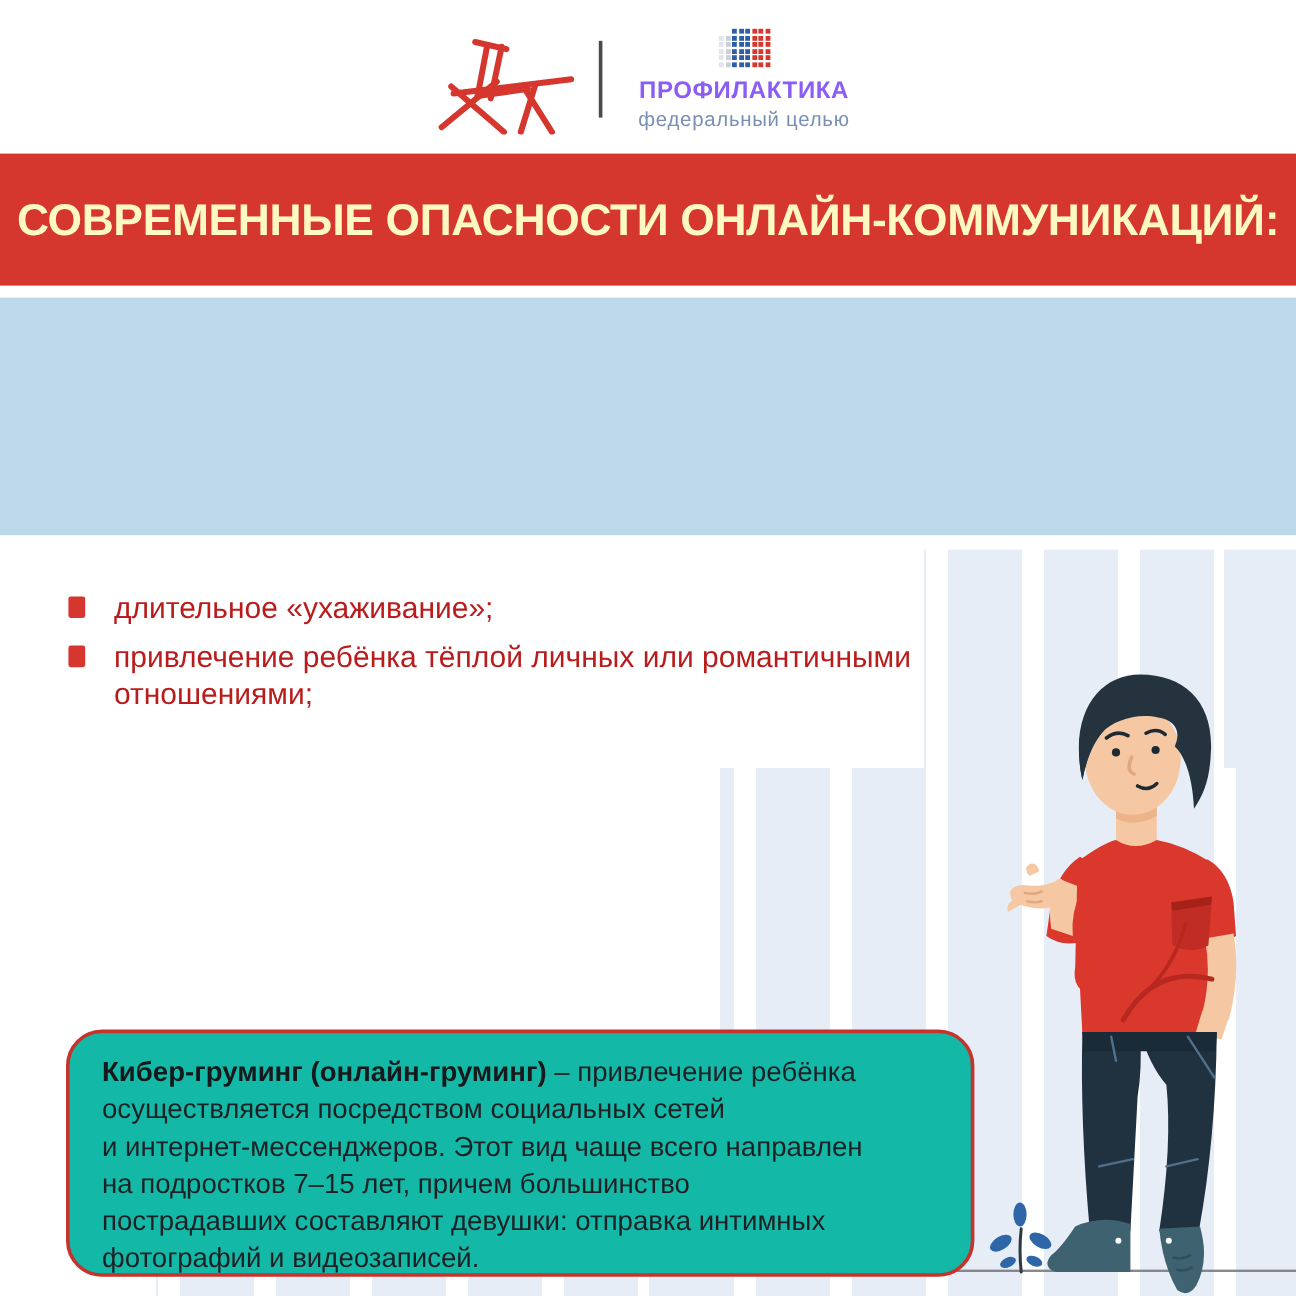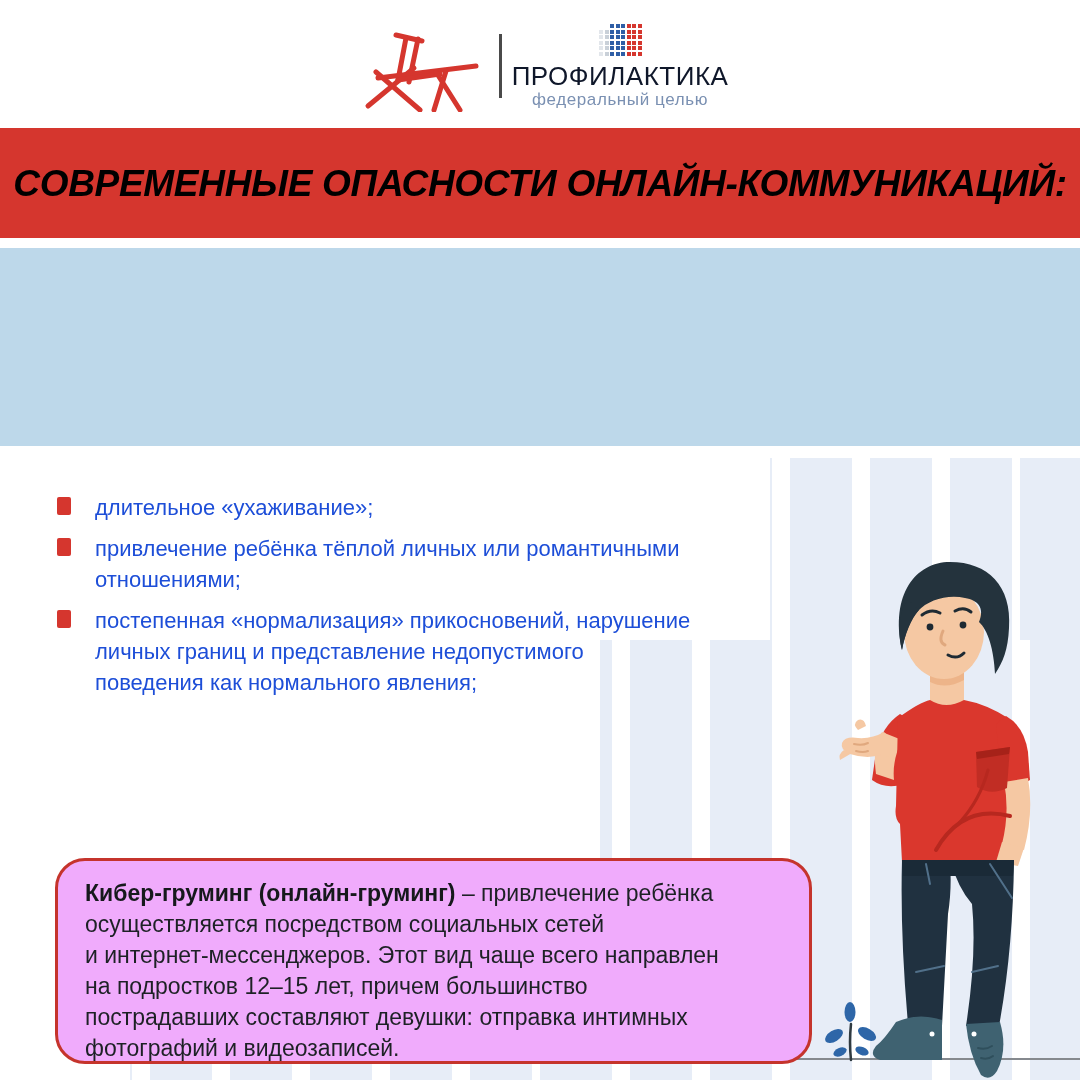--- a/index.html
+++ b/index.html
@@ -28,60 +28,60 @@
   #pattern-c{left:130px;top:1042px;width:470px;height:38px;background-position:-60px -25px, -60px -25px;}
 
   
   #chair-logo{left:356px;top:26px;}
   #logo-divider{left:499px;top:34px;width:3px;height:64px;background:#4A4A4A;}
   #brand-block{left:505px;top:24px;width:230px;text-align:center;}
   #pixel-grid{
     display:grid;grid-template-columns:repeat(8,4px);grid-auto-rows:4px;gap:1.5px;
     width:42px;margin:0 auto 6px auto;
   }
-  #brand-title{font-size:26px;font-weight:400;letter-spacing:.5px;color:#0f172a;line-height:28px;}
+  #brand-title{font-size:20px;font-weight:700;letter-spacing:.5px;color:#8b5cf6;line-height:28px;}
   #brand-sub{font-size:17px;color:#7A90B2;letter-spacing:.6px;line-height:20px;}
 
   
   #banner{
     left:0;top:128px;width:1080px;height:110px;background:#D5362E;
     display:flex;flex-direction:column;justify-content:center;align-items:center;
     z-index:1;
   }
   .banner-line{
-    color:#000000;font-weight:700;font-size:37px;line-height:47px;
-    letter-spacing:-0.3px;text-align:left;white-space:nowrap;font-style:italic;
+    color:#fef9c3;font-weight:700;font-size:37px;line-height:47px;
+    letter-spacing:-0.3px;text-align:left;white-space:nowrap;
   }
 
   
   #definition-box{left:0;top:248px;width:1080px;height:198px;background:#BDD8EA;z-index:1;}
   #notebook-icon{left:62px;top:262px;}
   #definition-text{
     left:238px;top:264px;width:790px;
     font-size:28px;line-height:37px;color:#20262B;
   }
   #definition-text b{font-weight:700;color:#16191c;}
   .prewrap{white-space:pre-line;}
 
   
   #methods-heading{left:55px;top:452px;font-size:28px;font-weight:700;color:#16191c;z-index:2;}
   #methods-list{left:55px;top:492px;width:820px;list-style:none;margin:0;padding:0;z-index:2;}
   #methods-list li{
     position:relative;padding-left:40px;margin-bottom:10px;
-    font-size:22px;line-height:31px;color:#1d4ed8;
+    font-size:25px;line-height:31px;color:#b91c1c;
   }
   #methods-list .bullet{
     position:absolute;left:2px;top:5px;width:14px;height:18px;
     background:#D5362E;border-radius:2px;
   }
 
   
   #callout-box{
     left:55px;top:858px;width:757px;height:206px;
-    background:#f0abfc;border:3px solid #C5342C;border-radius:30px;
+    background:#14b8a6;border:3px solid #C5342C;border-radius:30px;
     box-sizing:border-box;z-index:2;
   }
   #callout-text{
     position:absolute;left:27px;top:17px;width:712px;
     font-size:23px;line-height:31px;color:#1d2125;
   }
   #callout-text b{font-weight:700;color:#16191c;}
 
   
   #ground-line{left:795px;top:1058px;width:285px;height:0;border-top:2px solid #85898E;z-index:1;}
@@ -194,31 +194,28 @@
     <span class="prewrap">долговременное установление взрослым близких,
 доверительных отношений с ребёнком (а также
 с членами его семьи) с целью завоевания доверия
 и последующего совращения.</span>
   </div>
 
   <ul class="abs" id="methods-list">
     <li><span class="bullet"></span><span class="prewrap">длительное «ухаживание»;</span></li>
     <li><span class="bullet"></span><span class="prewrap">привлечение ребёнка тёплой личных или романтичными
 отношениями;</span></li>
-    <li><span class="bullet"></span><span class="prewrap">постепенная «нормализация» прикосновений, нарушение
-личных границ и представление недопустимого
-поведения как нормального явления;</span></li>
   </ul>
 
   <div class="abs" id="callout-box">
     <div id="callout-text">
       <b>Кибер-груминг (онлайн-груминг)</b><span> – привлечение ребёнка</span><br>
       <span class="prewrap">осуществляется посредством социальных сетей
 и интернет-мессенджеров. Этот вид чаще всего направлен
-на подростков 12–15 лет, причем большинство
+на подростков 7–15 лет, причем большинство
 пострадавших составляют девушки: отправка интимных
 фотографий и видеозаписей.</span>
     </div>
   </div>
 
   <div class="abs" id="ground-line"></div>
 
   <svg class="abs" id="plant" width="62" height="62" viewBox="0 0 62 62" fill="none">
     <path d="M31 60 Q29 42 31 24" stroke="#2F3A40" stroke-width="2.5" stroke-linecap="round"></path>
     <ellipse cx="14" cy="36" rx="10" ry="5.5" fill="#2E66A8" transform="rotate(-32 14 36)"></ellipse>

